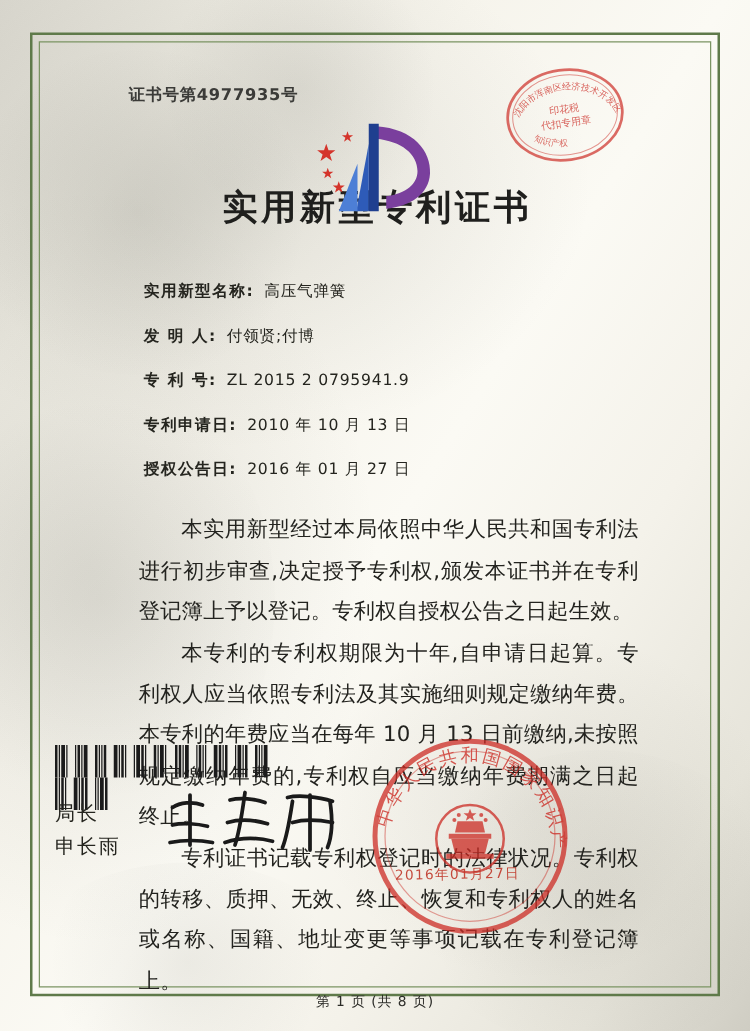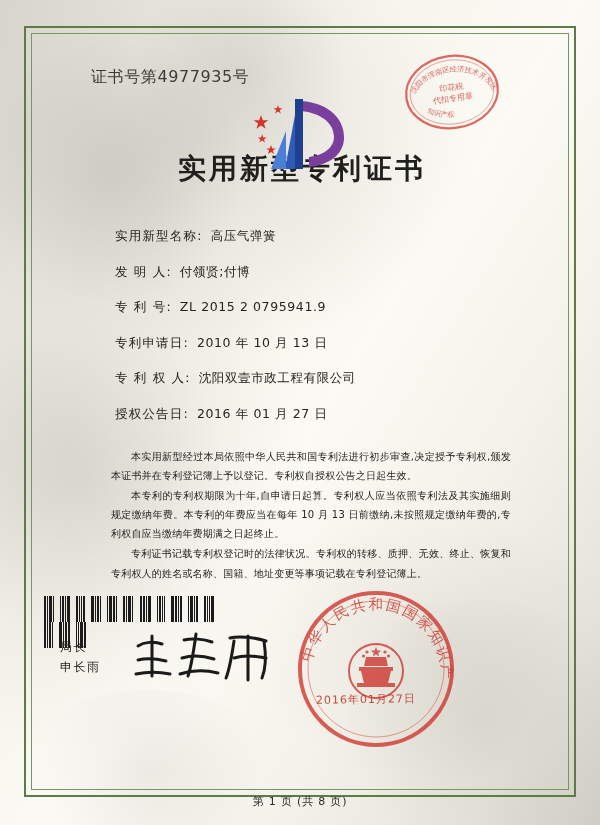--- a/index.html
+++ b/index.html
@@ -55,24 +55,25 @@
   
   .content {
     position: absolute;
     left: 31px; top: 33px; right: 31px; bottom: 35px;
     box-sizing: border-box;
     padding: 22px 32px 10px 36px;
   }
 
   
   .cert-no {
-    font-size: 16px;
+    font-size: 13px;
     color: #3b3b38;
     letter-spacing: 0.6px;
-    margin: 12px 0 0 24px;
+    margin: 12px 0 0 36px;
+    font-weight: bold;
   }
 
   
   .emblem {
     position: absolute;
     left: 50%;
     top: 60px;
     transform: translateX(-50%);
     width: 110px;
     height: 86px;
@@ -96,31 +97,32 @@
     color: #25251f;
   }
   .field-row {
     display: flex;
     align-items: baseline;
     margin-bottom: 18.5px;
   }
   .field-label {
     letter-spacing: 1.2px;
     white-space: nowrap;
+    font-weight: bold;
   }
   .field-value {
     margin-left: 8px;
     letter-spacing: 0.6px;
     text-align: center;
   }
 
   
   .paras {
     margin: 24px 26px 0 44px;
-    font-size: 10px;
+    font-size: 17px;
     line-height: 1.92;
     color: #23231f;
     text-align: justify;
     letter-spacing: 0.2px;
   }
   .para { text-indent: 2em; margin: 0 0 1px 0; }
 
   
   .barcode {
     position: absolute;
@@ -133,23 +135,23 @@
     display: inline-block;
     background: #1b1b1b;
     height: 100%;
     margin-right: 1px;
     vertical-align: top;
   }
 
   
   .sig-block {
     position: absolute;
-    left: 60px;
+    left: 44px;
     top: 638px;
-    font-size: 12px;
+    font-size: 16px;
     color: #25251f;
     letter-spacing: 1.5px;
     line-height: 1.65;
   }
   .sig-script {
     position: absolute;
     left: 130px;
     top: 628px;
     width: 160px;
     height: 56px;
@@ -263,24 +265,20 @@
         <span class="field-label">发 明 人:</span>
         <span class="field-value">付领贤;付博</span>
       </div>
       <div class="field-row">
         <span class="field-label">专 利 号:</span>
         <span class="field-value">ZL 2015 2 0795941.9</span>
       </div>
       <div class="field-row">
         <span class="field-label">专利申请日:</span>
         <span class="field-value">2010 年 10 月 13 日</span>
-      </div>
-      <div class="field-row">
-        <span class="field-label">专 利 权 人:</span>
-        <span class="field-value">沈阳双壹市政工程有限公司</span>
       </div>
       <div class="field-row">
         <span class="field-label">授权公告日:</span>
         <span class="field-value">2016 年 01 月 27 日</span>
       </div>
     </div>
 
     <div class="paras">
       <p class="para">本实用新型经过本局依照中华人民共和国专利法进行初步审查,决定授予专利权,颁发本证书并在专利登记簿上予以登记。专利权自授权公告之日起生效。</p>
       <p class="para">本专利的专利权期限为十年,自申请日起算。专利权人应当依照专利法及其实施细则规定缴纳年费。本专利的年费应当在每年 10 月 13 日前缴纳,未按照规定缴纳年费的,专利权自应当缴纳年费期满之日起终止。</p>

